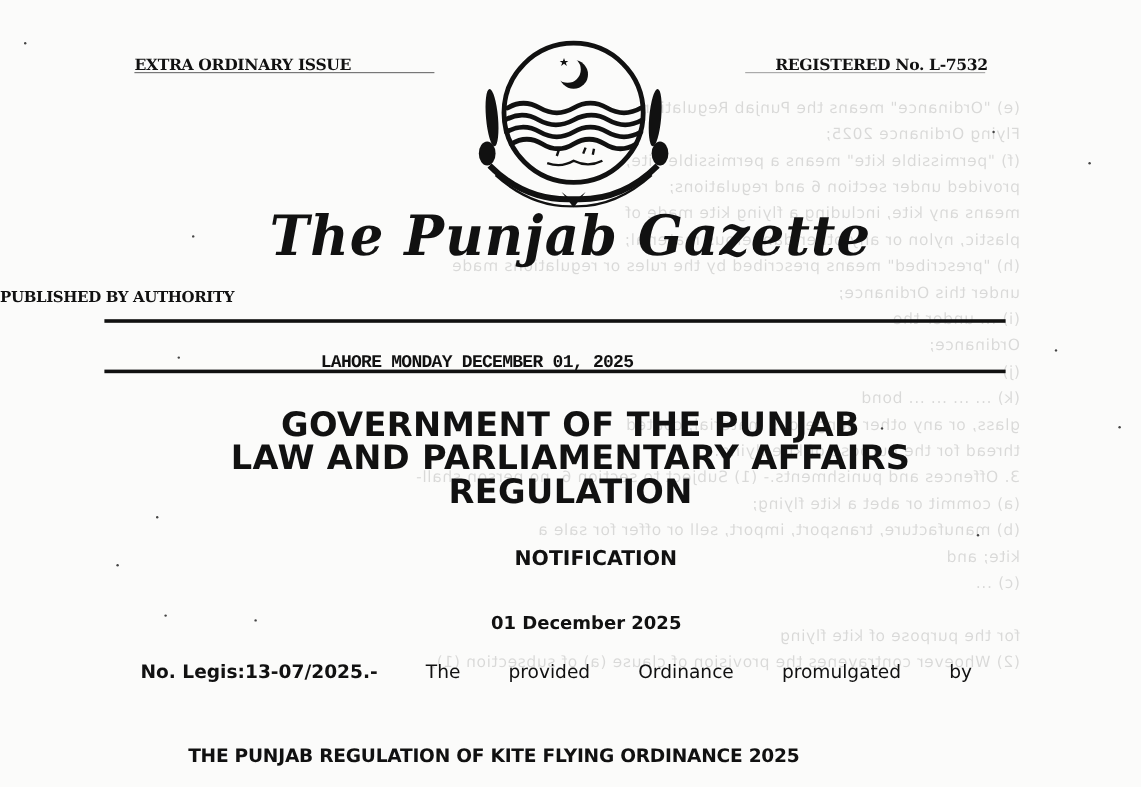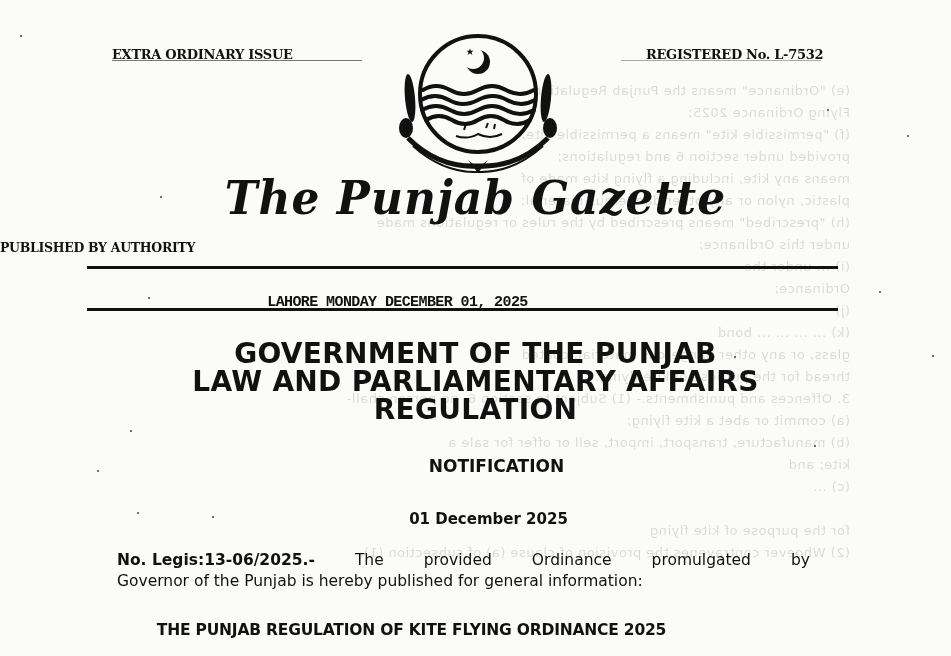--- a/index.html
+++ b/index.html
@@ -172,24 +172,23 @@
     <div>GOVERNMENT OF THE PUNJAB</div>
     <div>LAW AND PARLIAMENTARY AFFAIRS</div>
     <div>REGULATION</div>
   </div>
 
   <div class="notif-title">NOTIFICATION</div>
   <div class="notif-date">01 December 2025</div>
 
   <div class="body-para">
     <div class="line1">
-      <span class="lead">No. Legis:13-06/2025.-</span>
+      <span class="lead">No. Legis:13-07/2025.-</span>
       <span>The</span>
       <span>provided</span>
       <span>Ordinance</span>
       <span>promulgated</span>
       <span>by</span>
     </div>
-    <div>Governor of the Punjab is hereby published for general information:</div>
   </div>
 
   <div class="ordinance-title">THE PUNJAB REGULATION OF KITE FLYING ORDINANCE 2025</div>
 </div>
 
 </body></html>

